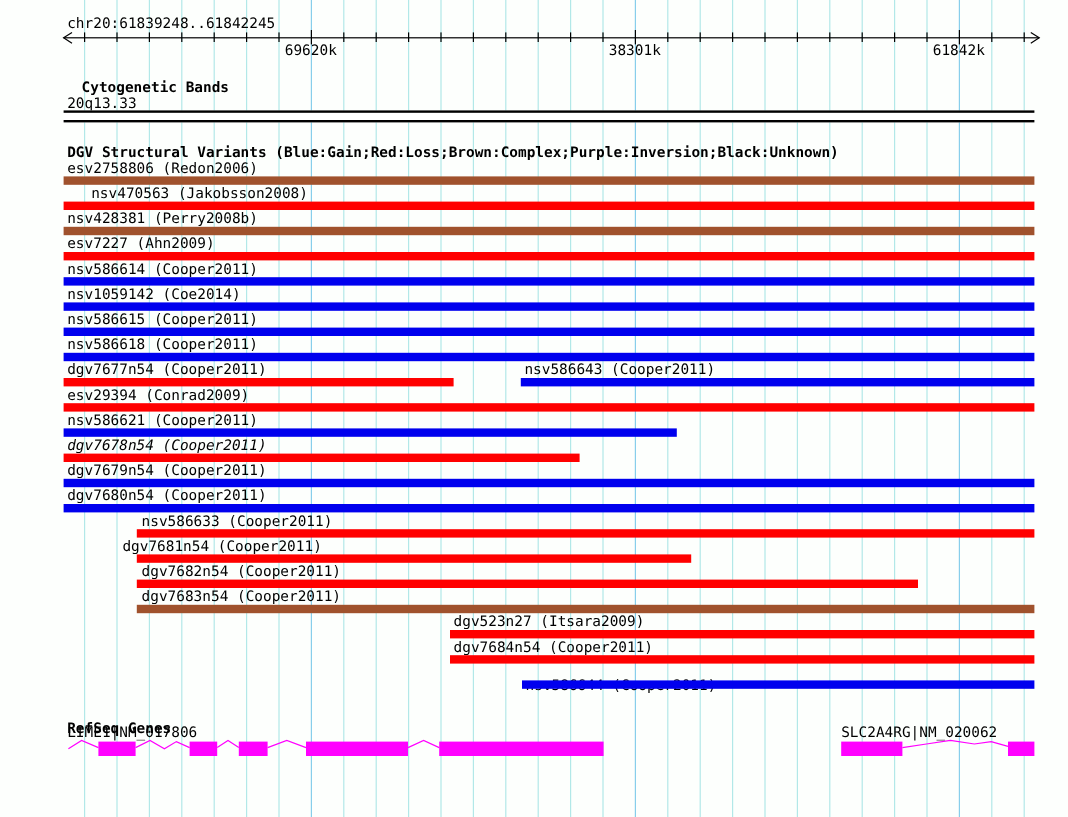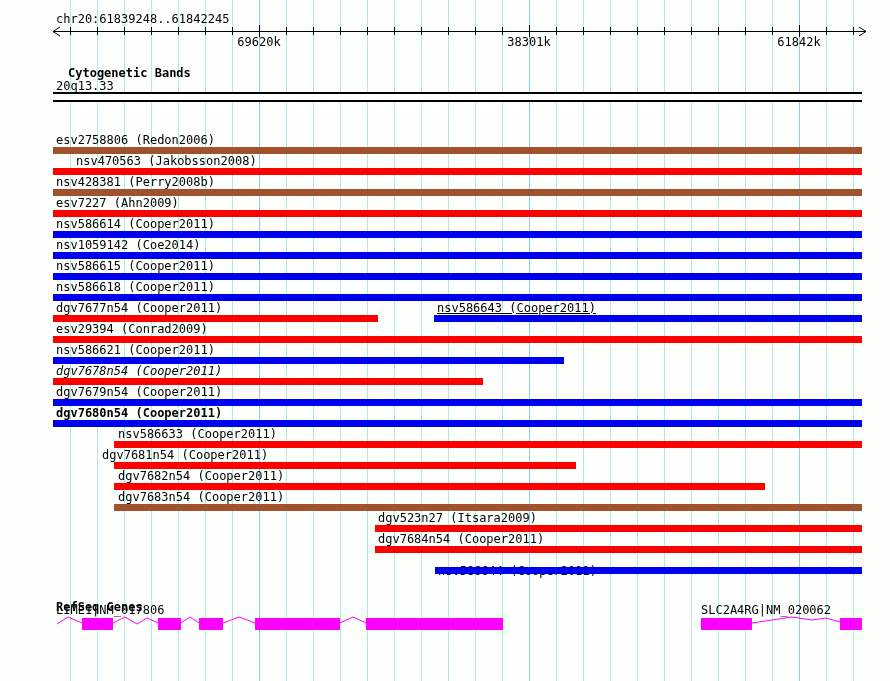--- a/index.html
+++ b/index.html
@@ -97,50 +97,51 @@
       <div class="tick" style="left: 853px; top: 27px; height: 8px;"></div>
       <div class="mono ticklabel" style="left: 259px; top: 36px;">69620k</div>
       <div class="mono ticklabel" style="left: 529px; top: 36px;">38301k</div>
       <div class="mono ticklabel" style="left: 799px; top: 36px;">61842k</div>
     </div>
 
   <div class="mono bold" style="left:68px;top:67px;">Cytogenetic Bands</div>
   <div class="mono" style="left:56px;top:80px;">20q13.33</div>
   <div class="cytoband" id="cytoband-glyph" style="left: 53px; top: 92px; width: 809px; height: 10px;"></div>
 
+  <div class="mono bold" style="left:56px;top:121px;">DGV Structural Variants (Blue:Gain;Red:Loss;Brown:Complex;Purple:Inversion;Black:Unknown)</div>
   <div id="variants">
       <div class="mono" style="left: 56px; top: 134px;">esv2758806 (Redon2006)</div>
       <div class="vbar" style="left: 53px; top: 147px; width: 809px; height: 7px; background: rgb(160, 82, 45);"></div>
       <div class="mono" style="left: 56px; top: 155px; margin-left: 20px;">nsv470563 (Jakobsson2008)</div>
       <div class="vbar" style="left: 53px; top: 168px; width: 809px; height: 7px; background: rgb(255, 0, 0);"></div>
       <div class="mono" style="left: 56px; top: 176px;">nsv428381 (Perry2008b)</div>
       <div class="vbar" style="left: 53px; top: 189px; width: 809px; height: 7px; background: rgb(160, 82, 45);"></div>
       <div class="mono" style="left: 56px; top: 197px;">esv7227 (Ahn2009)</div>
       <div class="vbar" style="left: 53px; top: 210px; width: 809px; height: 7px; background: rgb(255, 0, 0);"></div>
       <div class="mono" style="left: 56px; top: 218px;">nsv586614 (Cooper2011)</div>
       <div class="vbar" style="left: 53px; top: 231px; width: 809px; height: 7px; background: rgb(0, 0, 238);"></div>
       <div class="mono" style="left: 56px; top: 239px;">nsv1059142 (Coe2014)</div>
       <div class="vbar" style="left: 53px; top: 252px; width: 809px; height: 7px; background: rgb(0, 0, 238);"></div>
       <div class="mono" style="left: 56px; top: 260px;">nsv586615 (Cooper2011)</div>
       <div class="vbar" style="left: 53px; top: 273px; width: 809px; height: 7px; background: rgb(0, 0, 238);"></div>
       <div class="mono" style="left: 56px; top: 281px;">nsv586618 (Cooper2011)</div>
       <div class="vbar" style="left: 53px; top: 294px; width: 809px; height: 7px; background: rgb(0, 0, 238);"></div>
       <div class="mono" style="left: 56px; top: 302px;">dgv7677n54 (Cooper2011)</div>
       <div class="vbar" style="left: 53px; top: 315px; width: 325px; height: 7px; background: rgb(255, 0, 0);"></div>
-      <div class="mono" style="left: 437px; top: 302px; text-decoration: underline;">nsv586643 (Cooper2011)</div>
+      <div class="mono" style="left: 437px; top: 302px;">nsv586643 (Cooper2011)</div>
       <div class="vbar" style="left: 434px; top: 315px; width: 428px; height: 7px; background: rgb(0, 0, 238);"></div>
       <div class="mono" style="left: 56px; top: 323px;">esv29394 (Conrad2009)</div>
       <div class="vbar" style="left: 53px; top: 336px; width: 809px; height: 7px; background: rgb(255, 0, 0);"></div>
       <div class="mono" style="left: 56px; top: 344px;">nsv586621 (Cooper2011)</div>
       <div class="vbar" style="left: 53px; top: 357px; width: 511px; height: 7px; background: rgb(0, 0, 238);"></div>
       <div class="mono" style="left: 56px; top: 365px; font-style: italic;">dgv7678n54 (Cooper2011)</div>
       <div class="vbar" style="left: 53px; top: 378px; width: 430px; height: 7px; background: rgb(255, 0, 0);"></div>
       <div class="mono" style="left: 56px; top: 386px;">dgv7679n54 (Cooper2011)</div>
       <div class="vbar" style="left: 53px; top: 399px; width: 809px; height: 7px; background: rgb(0, 0, 238);"></div>
-      <div class="mono" style="left: 56px; top: 407px; font-weight: bold;">dgv7680n54 (Cooper2011)</div>
+      <div class="mono" style="left: 56px; top: 407px;">dgv7680n54 (Cooper2011)</div>
       <div class="vbar" style="left: 53px; top: 420px; width: 809px; height: 7px; background: rgb(0, 0, 238);"></div>
       <div class="mono" style="left: 118px; top: 428px;">nsv586633 (Cooper2011)</div>
       <div class="vbar" style="left: 114px; top: 441px; width: 748px; height: 7px; background: rgb(255, 0, 0);"></div>
       <div class="mono" style="left: 102px; top: 449px;">dgv7681n54 (Cooper2011)</div>
       <div class="vbar" style="left: 114px; top: 462px; width: 462px; height: 7px; background: rgb(255, 0, 0);"></div>
       <div class="mono" style="left: 118px; top: 470px;">dgv7682n54 (Cooper2011)</div>
       <div class="vbar" style="left: 114px; top: 483px; width: 651px; height: 7px; background: rgb(255, 0, 0);"></div>
       <div class="mono" style="left: 118px; top: 491px;">dgv7683n54 (Cooper2011)</div>
       <div class="vbar" style="left: 114px; top: 504px; width: 748px; height: 7px; background: rgb(160, 82, 45);"></div>
       <div class="mono" style="left: 378px; top: 512px;">dgv523n27 (Itsara2009)</div>

